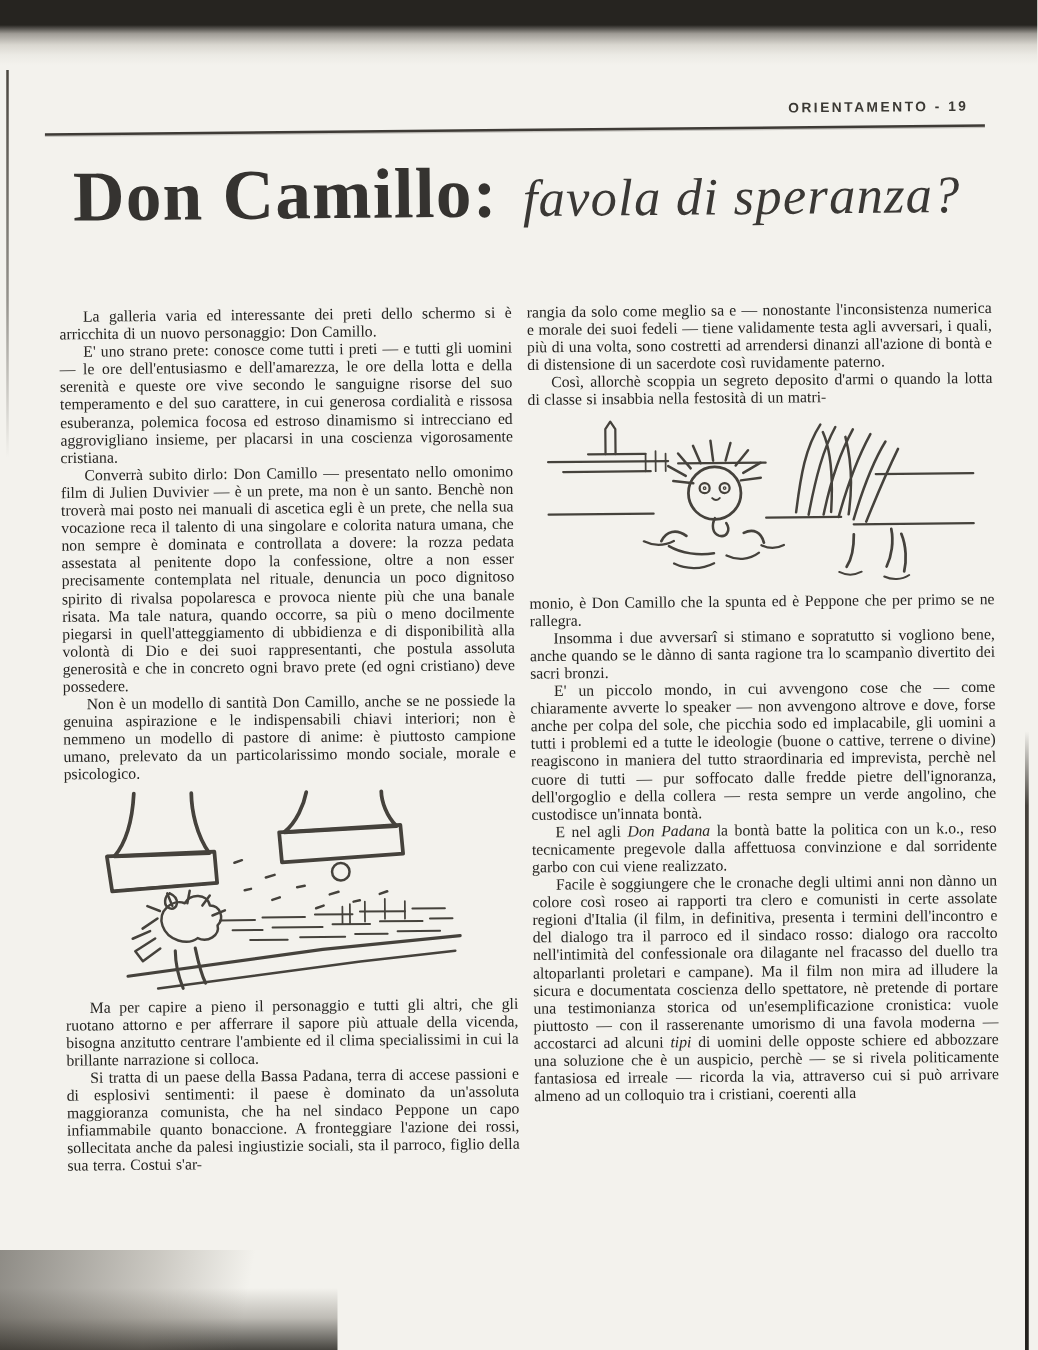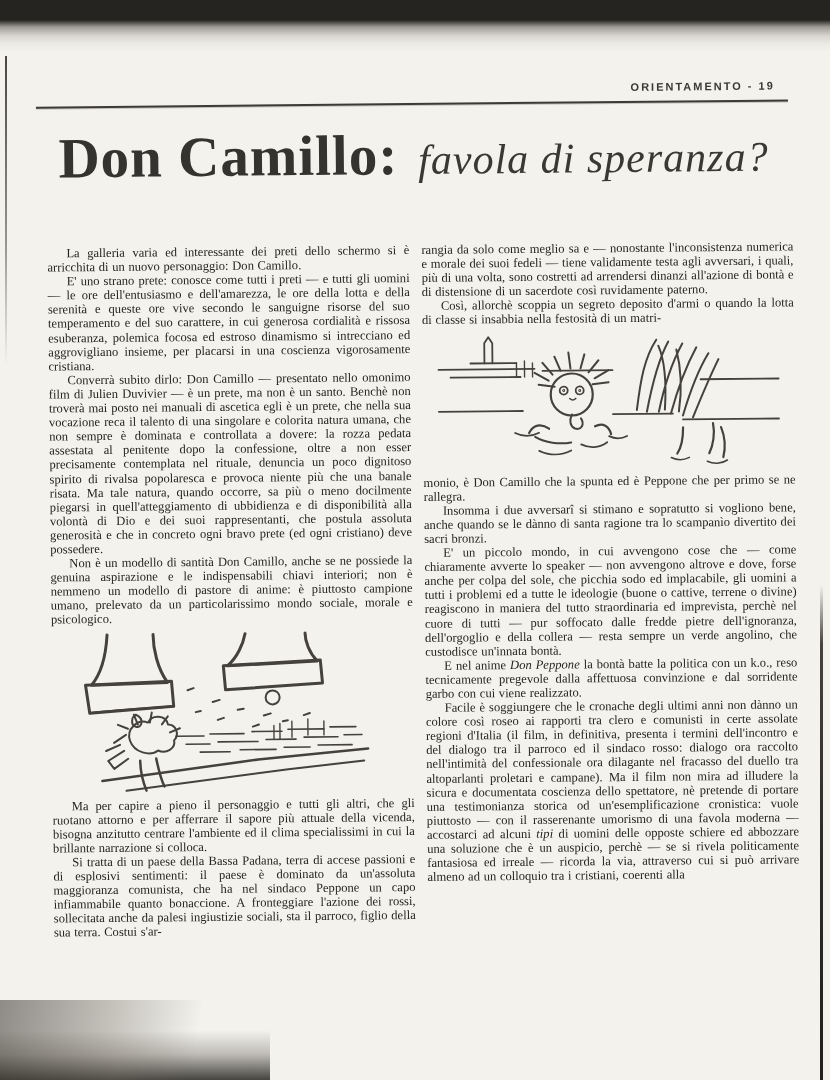--- a/index.html
+++ b/index.html
@@ -171,20 +171,20 @@
       <path d="M84,100 c8,4 16,4 24,0 M150,112 c8,4 18,4 26,-2 M108,118 c10,5 22,5 32,0 M178,104 c6,3 12,3 18,0" stroke-width="1.8"></path>
 
       <path d="M282,92 c2,10 0,22 -4,30 M290,96 c4,10 4,22 2,30 M252,96 c0,10 -2,20 -6,26" stroke-width="2.2"></path>
       <path d="M240,126 c6,3 12,3 18,0 M276,130 c6,3 14,3 20,-1" stroke-width="1.6"></path>
     </svg>
 
     <div>
         <p class="para noindent"><span>monio, è Don Camillo che la spunta ed è Peppone che per primo se ne rallegra.</span></p>
         <p class="para"><span>Insomma i due avversarî si stimano e sopratutto si vogliono bene, anche quando se le dànno di santa ragione tra lo scampanìo divertito dei sacri bronzi.</span></p>
         <p class="para"><span>E' un piccolo mondo, in cui avvengono cose che — come chiaramente avverte lo speaker — non avvengono altrove e dove, forse anche per colpa del sole, che picchia sodo ed implacabile, gli uomini a tutti i problemi ed a tutte le ideologie (buone o cattive, terrene o divine) reagiscono in maniera del tutto straordinaria ed imprevista, perchè nel cuore di tutti — pur soffocato dalle fredde pietre dell'ignoranza, dell'orgoglio e della collera — resta sempre un verde angolino, che custodisce un'innata bontà.</span></p>
-        <p class="para"><span>E nel anime </span><span class="it">Don Peppone</span><span> la bontà batte la politica con un k.o., reso tecnicamente pregevole dalla affettuosa convinzione e dal sorridente garbo con cui viene realizzato.</span></p>
+        <p class="para"><span>E nel agli </span><span class="it">Don Padana</span><span> la bontà batte la politica con un k.o., reso tecnicamente pregevole dalla affettuosa convinzione e dal sorridente garbo con cui viene realizzato.</span></p>
         <p class="para"><span>Facile è soggiungere che le cronache degli ultimi anni non dànno un colore così roseo ai rapporti tra clero e comunisti in certe assolate regioni d'Italia (il film, in definitiva, presenta i termini dell'incontro e del dialogo tra il parroco ed il sindaco rosso: dialogo ora raccolto nell'intimità del confessionale ora dilagante nel fracasso del duello tra altoparlanti proletari e campane). Ma il film non mira ad illudere la sicura e documentata coscienza dello spettatore, nè pretende di portare una testimonianza storica od un'esemplificazione cronistica: vuole piuttosto — con il rasserenante umorismo di una favola moderna — accostarci ad alcuni </span><span class="it">tipi</span><span> di uomini delle opposte schiere ed abbozzare una soluzione che è un auspicio, perchè — se si rivela politicamente fantasiosa ed irreale — ricorda la via, attraverso cui si può arrivare almeno ad un colloquio tra i cristiani, coerenti alla</span></p>
       </div>
   </div>
 
 </div>
 
 <div class="bottom-shadow"></div>
 
 </body></html>

